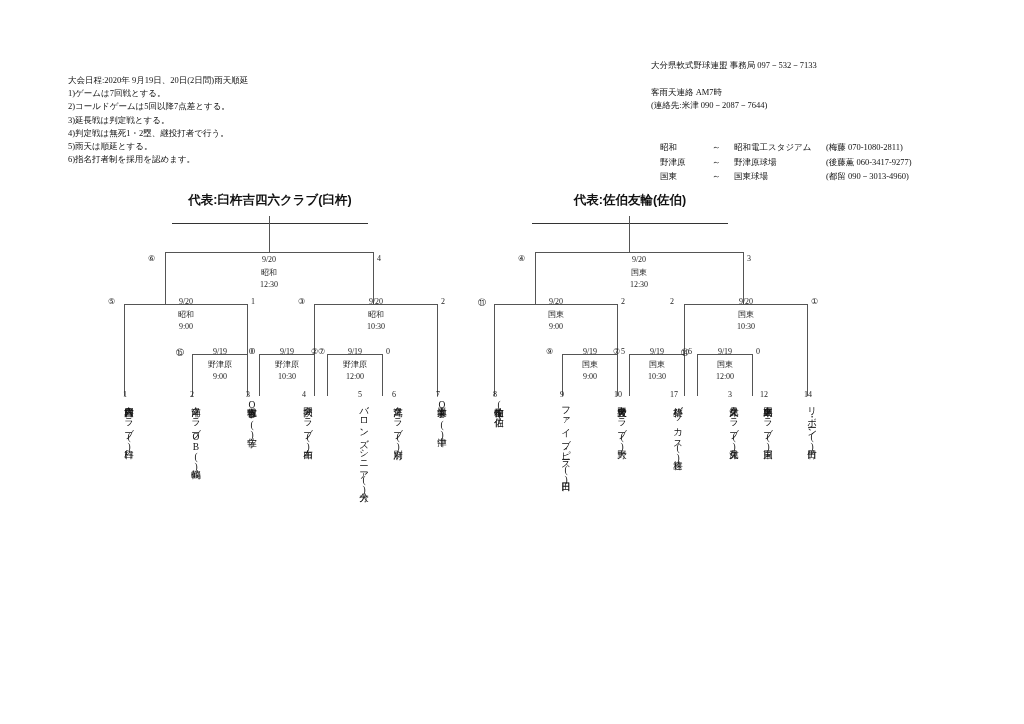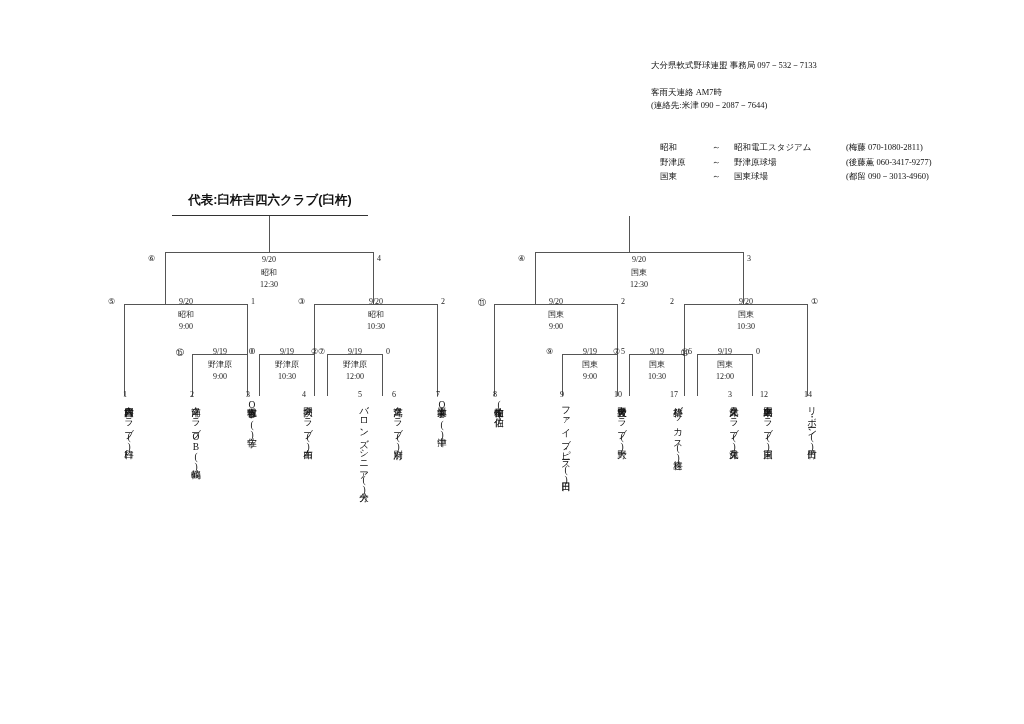--- a/index.html
+++ b/index.html
@@ -22,28 +22,28 @@
   .notes div{white-space:nowrap;}
 
   .contact{position:absolute;left:622px;top:59px;font-size:8.5px;line-height:13.2px;margin-left:29px;}
   .contact .sub{margin-top:14px;}
   .contact div{white-space:nowrap;}
 
   .venues{position:absolute;left:660px;top:140px;font-size:8.5px;line-height:14.5px;}
   .vrow{display:flex;white-space:nowrap;}
   .vname{width:52px;}
   .vtilde{width:22px;}
-  .vplace{width:112px;}
+  .vplace{width:92px;}
   .vtel{}
 
   
   .champ{
     position:absolute;font-family:"Liberation Sans","DejaVu Sans",sans-serif;
     font-size:12.5px;font-weight:bold;text-align:center;
-    border-bottom:1.3px solid #333;padding-bottom:6px;
+    border-bottom:1.3px solid #333;padding-bottom:14px;
   }
   #champ-left{left:172px;top:192px;width:196px;}
   #champ-right{left:532px;top:192px;width:196px;}
 
   
   .ln{position:absolute;background:#555;}
   .h{height:1px;}
   .v{width:1px;}
 
   
@@ -70,20 +70,29 @@
     position:absolute;left:0;top:640px;width:1024px;text-align:center;
     font-size:9px;
   }
 </style>
 </head>
 <body>
 
 <div class="page">
 
 
+  <div class="notes">
+    <div>大会日程:2020年  9月19日、20日(2日間)雨天順延</div>
+    <div>1)ゲームは7回戦とする。</div>
+    <div>2)コールドゲームは5回以降7点差とする。</div>
+    <div>3)延長戦は判定戦とする。</div>
+    <div>4)判定戦は無死1・2塁、継投打者で行う。</div>
+    <div>5)雨天は順延とする。</div>
+    <div>6)指名打者制を採用を認めます。</div>
+  </div>
 
   <div class="contact">
     <div>大分県軟式野球連盟 事務局  097－532－7133</div>
     <div class="sub">客雨天連絡  AM7時</div>
     <div>(連絡先:米津  090－2087－7644)</div>
   </div>
 
   <div class="venues">
     <div class="vrow">
       <span class="vname">昭和</span>
@@ -99,20 +108,21 @@
     </div>
     <div class="vrow">
       <span class="vname">国東</span>
       <span class="vtilde">～</span>
       <span class="vplace">国東球場</span>
       <span class="vtel">(都留  090－3013-4960)</span>
     </div>
   </div>
 
   <div class="champ" id="champ-left">代表:臼杵吉四六クラブ(臼杵)</div>
+  <div class="champ" id="champ-right">代表:佐伯友輪(佐伯)</div>
 
   <div class="ln v" style="left:269px;top:216px;height:36px;"></div>
 
   <div class="ln h" style="left:165px;top:252px;width:209px;"></div>
   <div class="ln v" style="left:165px;top:252px;height:52px;"></div>
   <div class="ln v" style="left:373px;top:252px;height:52px;"></div>
 
   <div class="ln h" style="left:124px;top:304px;width:124px;"></div>
   <div class="ln v" style="left:124px;top:304px;height:50px;"></div>
   <div class="ln v" style="left:247px;top:304px;height:50px;"></div>

